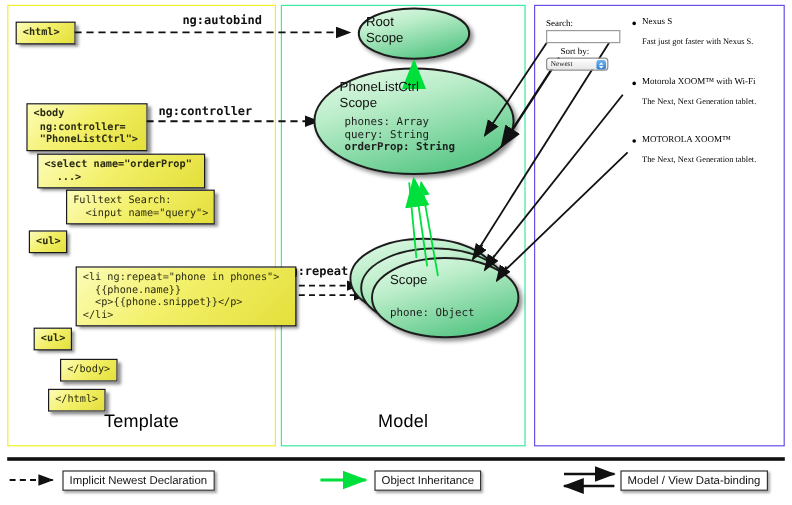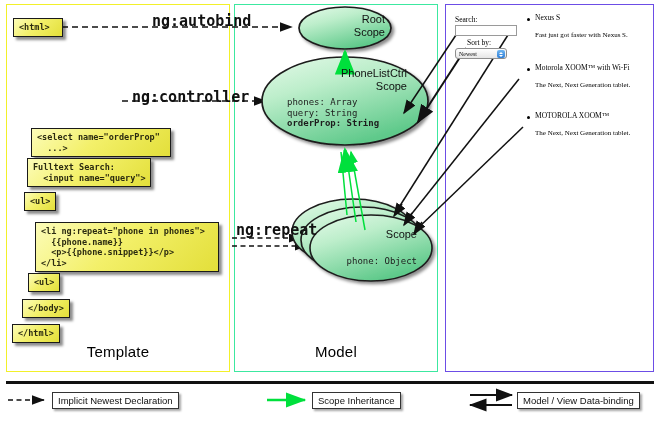--- a/index.html
+++ b/index.html
@@ -27,40 +27,40 @@
   .codebox{
     position:absolute;box-sizing:border-box;
     border:1.4px solid #1a1a1a;
     background:linear-gradient(135deg,#fcfcb8 0%,#f3f06a 45%,#e3df3a 100%);
     box-shadow:2.5px 2.5px 2.5px rgba(0,0,0,.45);
     font-family:"DejaVu Sans Mono","Liberation Mono",monospace;
     font-size:8.5px;line-height:10.5px;color:#2a2a10;
     padding:3px 5px 3px 5px;white-space:pre;
     font-weight:bold;
   }
-  .codebox.plain{font-weight:bold;}
+  .codebox.plain{font-weight:normal;margin-left:28px;}
 
   
   svg#wires{position:absolute;left:0;top:0;width:660px;height:421px;overflow:visible;}
 
   
   .ell-text{
-    position:absolute;text-align:right;color:#111;pointer-events:none;
+    position:absolute;text-align:left;color:#111;pointer-events:none;
   }
   .ell-title{font-size:11px;line-height:13px;}
   .ell-props{
     font-family:"DejaVu Sans Mono","Liberation Mono",monospace;
     font-size:9px;line-height:10.5px;color:#1d1d1d;
   }
 
   
   .edge-label{
     position:absolute;
     font-family:"DejaVu Sans Mono","Liberation Mono",monospace;
-    font-size:15px;font-weight:bold;color:#111;white-space:nowrap;
+    font-size:10px;font-weight:bold;color:#111;white-space:nowrap;
   }
 
   
   .v-label{
     position:absolute;font-family:"Liberation Serif",serif;
     font-size:7.5px;color:#000;white-space:nowrap;
   }
   .v-input{
     position:absolute;box-sizing:border-box;
     border:1px solid #9a9a9a;background:#fff;
@@ -208,20 +208,23 @@
   </div>
   <div class="ell-text ell-props" style="left:325px;top:256px;width:92px;">
     <div>phone: Object</div>
   </div>
 
   <div class="edge-label" style="left:152px;top:12px;">ng:autobind</div>
   <div class="edge-label" style="left:132px;top:88px;">ng:controller</div>
   <div class="edge-label" style="left:236px;top:221px;">ng:repeat</div>
 
   <div class="codebox" style="left:13px;top:18px;width:50px;">&lt;html&gt;</div>
+  <div class="codebox" style="left:22px;top:86px;width:101px;">&lt;body
+ ng:controller=
+ "PhoneListCtrl"&gt;</div>
   <div class="codebox" style="left:31px;top:128px;width:140px;">&lt;select name="orderProp"
   ...&gt;</div>
   <div class="codebox plain" style="left:27px;top:158px;width:124px;">Fulltext Search:
   &lt;input name="query"&gt;</div>
   <div class="codebox" style="left:24px;top:192px;width:32px;">&lt;ul&gt;</div>
   <div class="codebox plain" style="left:35px;top:222px;width:184px;">&lt;li ng:repeat="phone in phones"&gt;
   {{phone.name}}
   &lt;p&gt;{{phone.snippet}}&lt;/p&gt;
 &lt;/li&gt;</div>
   <div class="codebox" style="left:28px;top:273px;width:32px;">&lt;ul&gt;</div>
@@ -259,16 +262,16 @@
         <path d="M0,0 L8,3 L0,6 z" fill="#00e03c"></path>
       </marker>
     </defs>
     <path d="M8,15 L44,15" stroke="#111" stroke-width="1.6" stroke-dasharray="5,3.5" fill="none" marker-end="url(#lgBlack)"></path>
     <path d="M267,15 L305,15" stroke="#00e03c" stroke-width="2.6" fill="none" marker-end="url(#lgGreen)"></path>
     <path d="M470,10 L512,10" stroke="#111" stroke-width="2.2" fill="none" marker-end="url(#lgBlack)"></path>
     <path d="M512,20 L470,20" stroke="#111" stroke-width="2.2" fill="none" marker-end="url(#lgBlack)"></path>
   </svg>
 
   <div class="legend-box" style="left:52px;top:392px;height:17px;">Implicit Newest Declaration</div>
-  <div class="legend-box" style="left:312px;top:392px;height:17px;">Scope Inheritance</div>
+  <div class="legend-box" style="left:312px;top:392px;height:17px;">Object Inheritance</div>
   <div class="legend-box" style="left:517px;top:392px;height:17px;">Model / View Data-binding</div>
 
 </div>
 
 </body></html>

